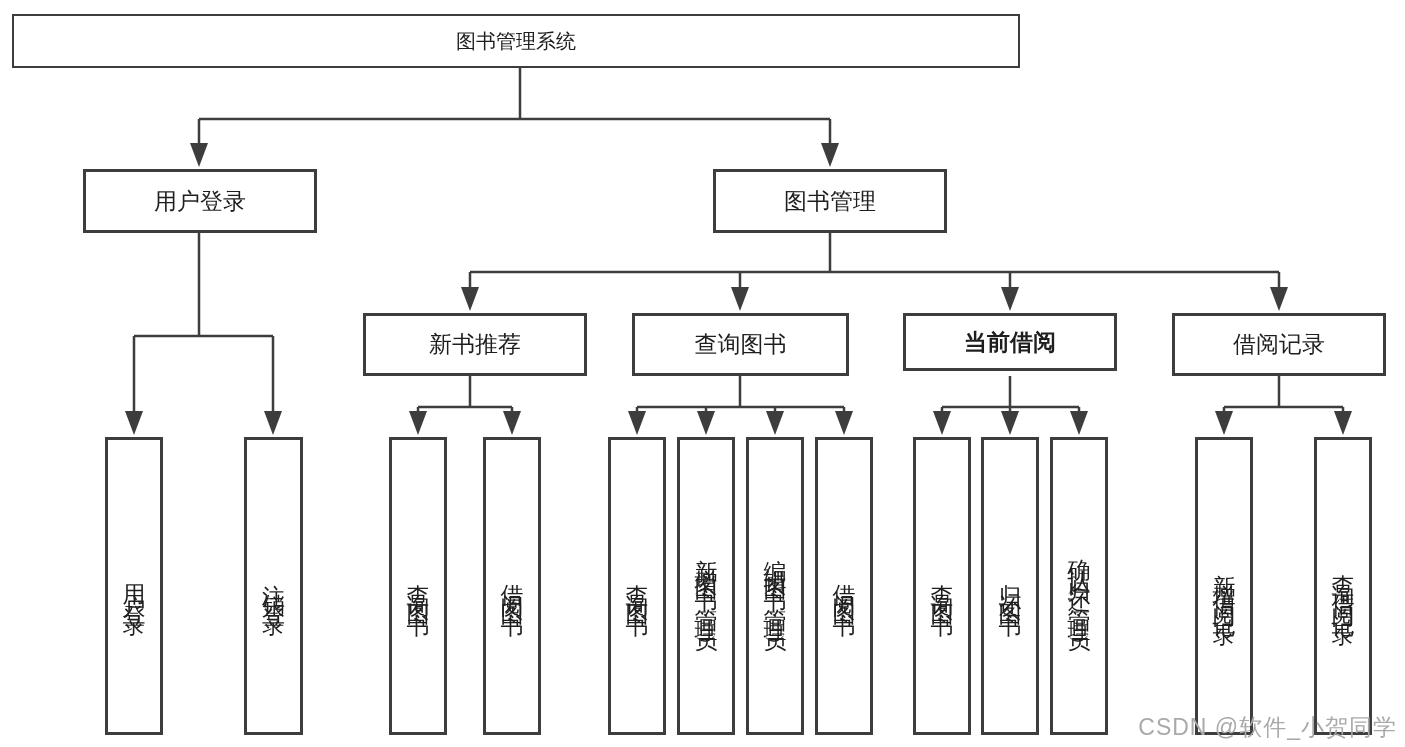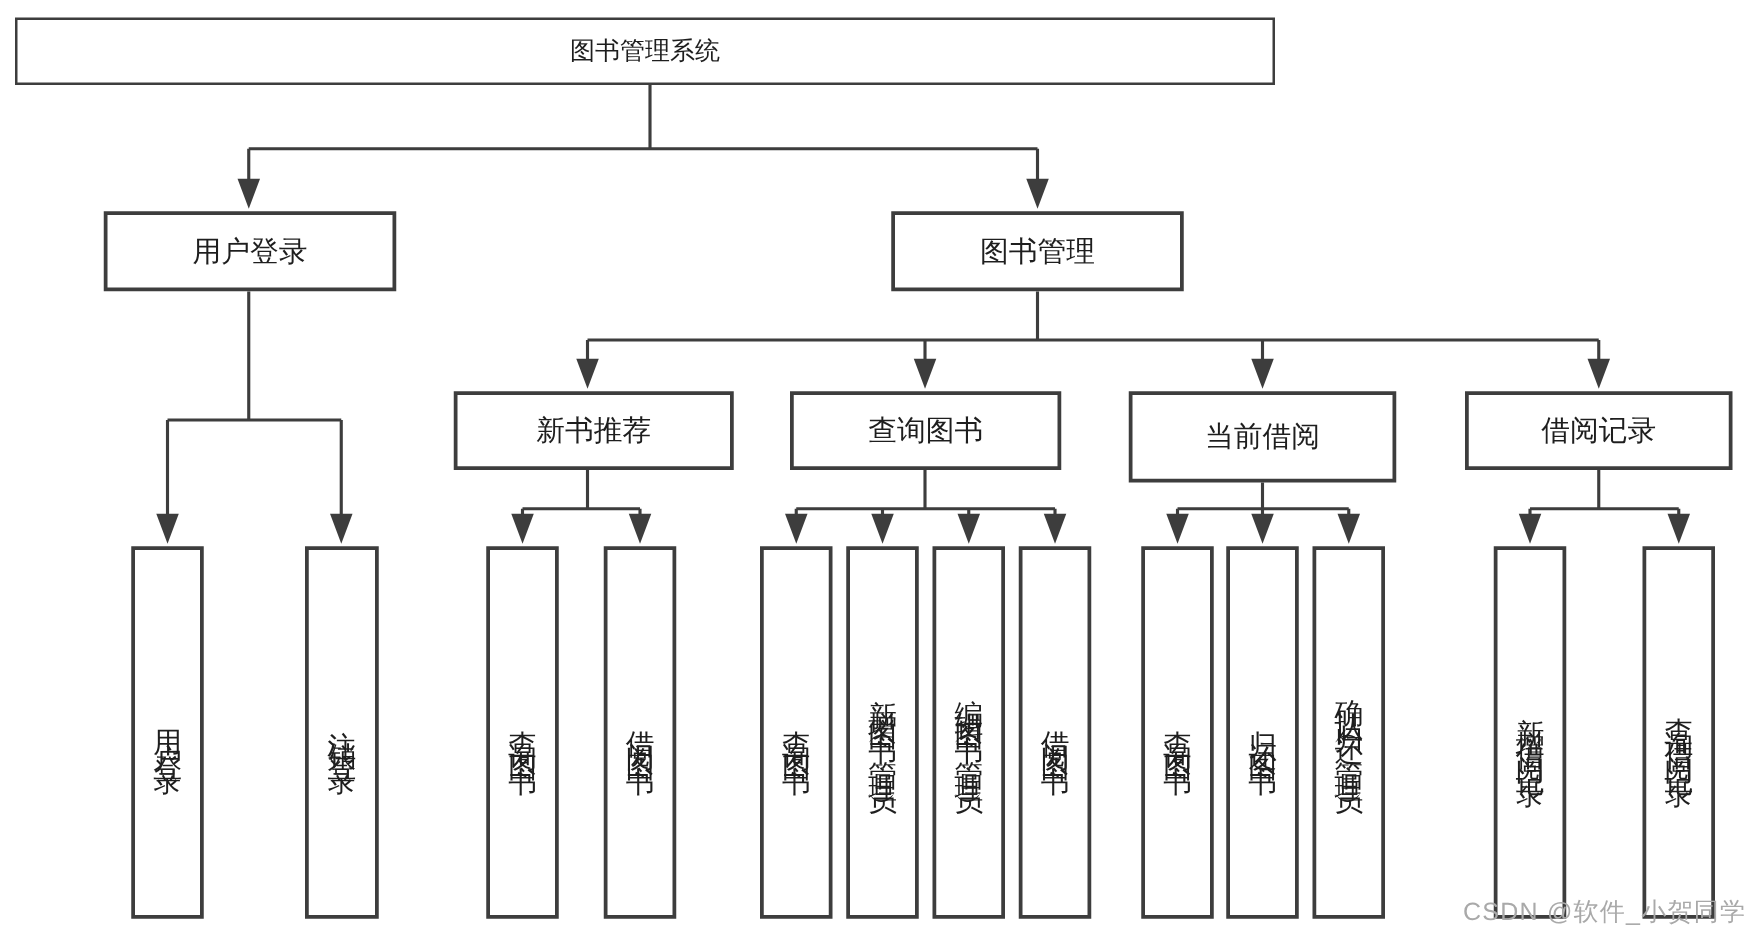--- a/index.html
+++ b/index.html
@@ -44,21 +44,21 @@
   .box.v span {
     writing-mode: vertical-rl;
     text-orientation: mixed;
     letter-spacing: 10px;
     white-space: nowrap;
   }
   .watermark {
     position: absolute;
     right: 8px;
     bottom: 4px;
-    font-size: 20px;
+    font-size: 23px;
     letter-spacing: 1px;
     color: var(--watermark, #a9a9a9);
     z-index: 3;
     white-space: nowrap;
   }
 </style>
 </head>
 <body>
 
 <div class="stage">
@@ -113,21 +113,21 @@
   <div class="box" style="left:713px; top:169px; width:234px; height:64px;text-align:right;">
     <span>图书管理</span>
   </div>
 
   <div class="box" style="left:363px; top:313px; width:224px; height:63px;">
     <span>新书推荐</span>
   </div>
   <div class="box" style="left:632px; top:313px; width:217px; height:63px;">
     <span>查询图书</span>
   </div>
-  <div class="box" style="left:903px; top:313px; width:214px; height:73px;">
+  <div class="box" style="left:903px; top:313px; width:214px; height:58px;font-weight:bold;">
     <span>当前借阅</span>
   </div>
   <div class="box" style="left:1172px; top:313px; width:214px; height:63px;">
     <span>借阅记录</span>
   </div>
 
   <div class="box v" style="left:105px; top:437px; width:58px; height:298px;">
     <span>用户登录</span>
   </div>
   <div class="box v" style="left:244px; top:437px; width:59px; height:298px;">

